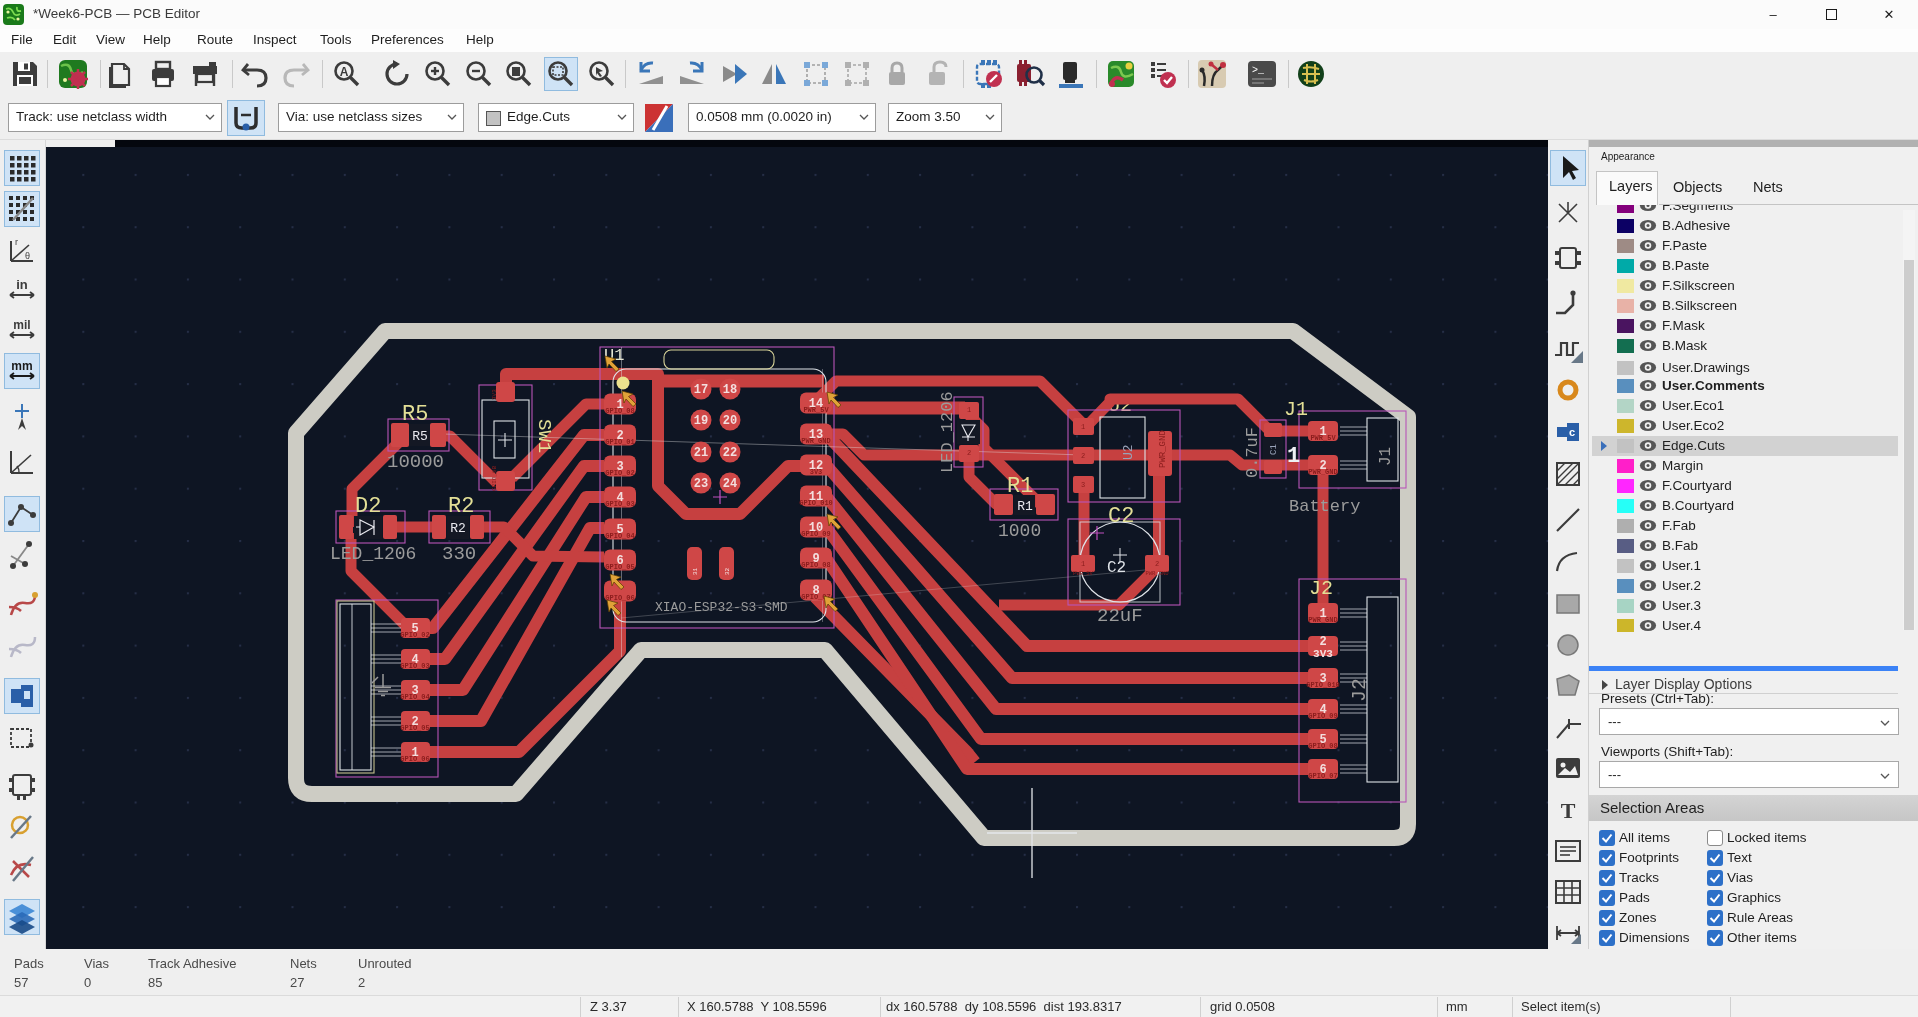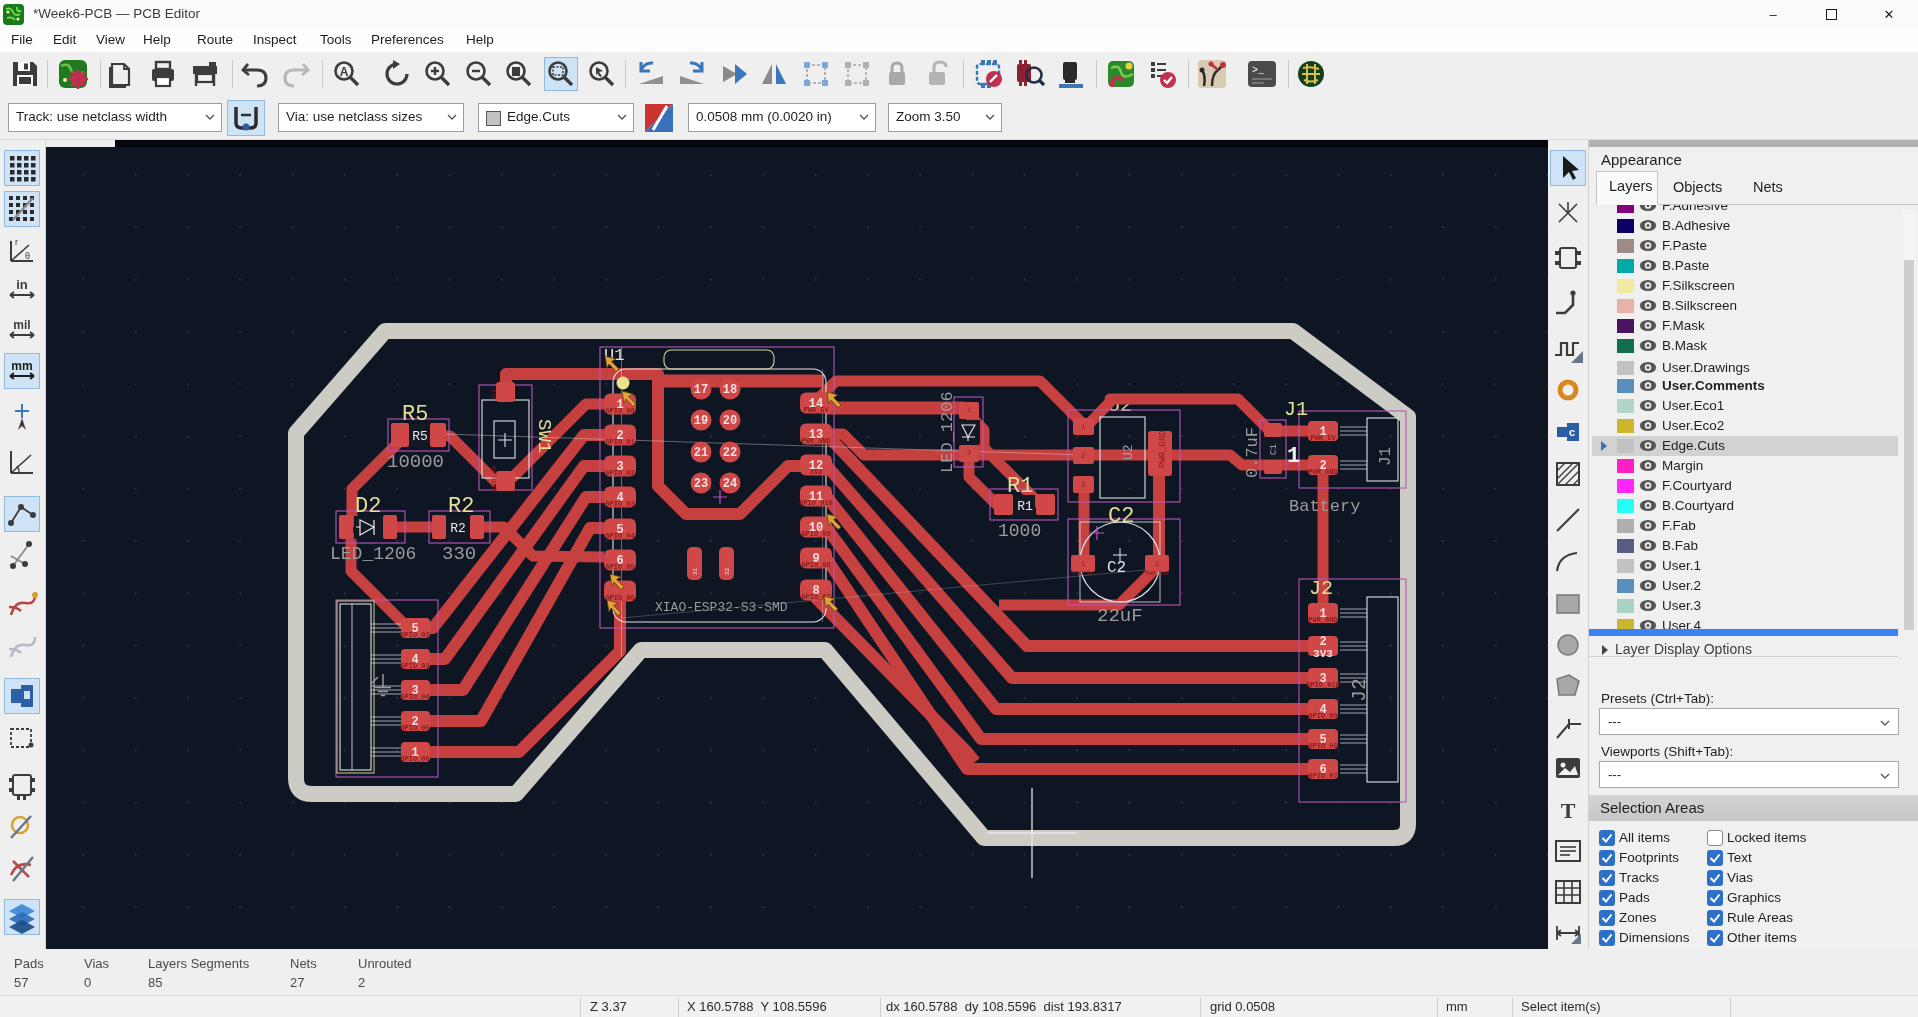--- a/index.html
+++ b/index.html
@@ -27,27 +27,27 @@
 #rtb { position:absolute; left:1548px; top:140px; width:40px; height:809px; background:#efefef; }
 .sicon { position:absolute; left:5px; width:34px; height:34px; }
 .sicon.hl { background:#cfe3f6; outline:1px solid #90bbdf; }
 .ricon { position:absolute; left:3px; width:34px; height:34px; }
 .ricon.hl { background:#cfe3f6; outline:1px solid #90bbdf; }
 
 #canvas { position:absolute; left:46px; top:140px; width:1502px; height:809px; background:#0e1523; }
 
 #panel { position:absolute; left:1588px; top:140px; width:330px; height:809px; background:#f0f0f0; border-left:1px solid #d0d0d0; }
 #panel .ptop { position:absolute; left:0; top:0; width:330px; height:7px; background:#b1b1b1; }
-#panel .apptitle { position:absolute; left:12px; top:11px; font-size:15px; color:#1e1e1e; }
+#panel .apptitle { position:absolute; left:12px; top:11px; font-size:10px; color:#1e1e1e; }
 .tab { position:absolute; top:31px; height:34px; font-size:14.5px; color:#1e1e1e; }
 .layerrow { position:absolute; left:3px; width:306px; height:20px; }
 .layerrow .sw { position:absolute; left:25px; top:3px; width:17px; height:14px; }
 .layerrow .lbl { position:absolute; left:70px; top:2px; font-size:13.5px; color:#1e1e1e; white-space:nowrap; }
 .eye { position:absolute; left:47px; top:2px; width:18px; height:15px; }
-.ldo { position:absolute; left:0px; top:489px; width:309px; height:28px; border-top:7px solid #3b82f6; border-bottom:1px solid #d0d0d0; }
+.ldo { position:absolute; left:0px; top:526px; width:309px; height:28px; border-top:5px solid #3b82f6; border-bottom:1px solid #d0d0d0; }
 .plabel { position:absolute; left:12px; font-size:13.5px; color:#1e1e1e; }
 .pcombo { position:absolute; left:10px; width:300px; height:27px; background:#fff; border:1px solid #a8a8a8; }
 .selfilter-h { position:absolute; left:0; top:655px; width:330px; height:26px; background:linear-gradient(#d4d4d4,#c6c6c6); }
 .cb { position:absolute; width:16px; height:16px; border-radius:3px; background:#2d70c8; }
 .cb.un { background:#fff; border:1px solid #8a8a8a; }
 .cb svg { position:absolute; left:1px; top:1px; }
 .cblbl { position:absolute; top:1px; font-size:13.5px; color:#1e1e1e; white-space:nowrap; }
 
 #sb1 { position:absolute; left:0; top:949px; width:1918px; height:46px; background:#efefef; }
 #sb1 .l1 { position:absolute; top:7px; font-size:13px; color:#4a4a4a; }
@@ -907,21 +907,21 @@
     <div class="tab" style="left:152px;width:58px;padding:8px 0 0 12px;border-bottom:1px solid #c4c4c4;">Nets</div>
     <div class="tab" style="left:210px;width:120px;border-bottom:1px solid #c4c4c4;"></div>
     <div id="layers" style="position:absolute;left:0;top:65px;width:330px;height:427px;overflow:hidden;">
 <div class="layerrow" style="top:-9px;">
           <div class="sw" style="background:#84007c"></div>
           <svg class="eye" viewBox="0 0 20 14">
             <ellipse cx="10" cy="7" rx="9" ry="6.2" fill="#555"></ellipse>
             <circle cx="10" cy="7" r="3.6" fill="#f0f0f0"></circle>
             <circle cx="10" cy="7" r="1.7" fill="#555"></circle>
           </svg>
-          <div class="lbl">F.Adhesive</div>
+          <div class="lbl">F.Segments</div>
         </div>
 <div class="layerrow" style="top:11px;">
           <div class="sw" style="background:#0c0064"></div>
           <svg class="eye" viewBox="0 0 20 14">
             <ellipse cx="10" cy="7" rx="9" ry="6.2" fill="#555"></ellipse>
             <circle cx="10" cy="7" r="3.6" fill="#f0f0f0"></circle>
             <circle cx="10" cy="7" r="1.7" fill="#555"></circle>
           </svg>
           <div class="lbl">B.Adhesive</div>
         </div>
@@ -1205,21 +1205,21 @@
     <div style="position:absolute;left:314px;top:70px;width:12px;height:420px;background:#f4f4f4;">
         <div style="position:absolute;left:1px;top:50px;width:10px;height:370px;background:#cdcdcd;"></div>
       </div>
   </div>
 
   <div id="sb1">
     <span class="l1" style="left:14px">Pads</span>
       <span class="l2" style="left:14px">57</span>
     <span class="l1" style="left:84px">Vias</span>
       <span class="l2" style="left:84px">0</span>
-    <span class="l1" style="left:148px">Layers Segments</span>
+    <span class="l1" style="left:148px">Track Adhesive</span>
       <span class="l2" style="left:148px">85</span>
     <span class="l1" style="left:290px">Nets</span>
       <span class="l2" style="left:290px">27</span>
     <span class="l1" style="left:358px">Unrouted</span>
       <span class="l2" style="left:358px">2</span>
   </div>
 
   <div id="sb2">
     <div class="vsep" style="left:580px"></div>
       <span style="left:590px">Z 3.37</span>

